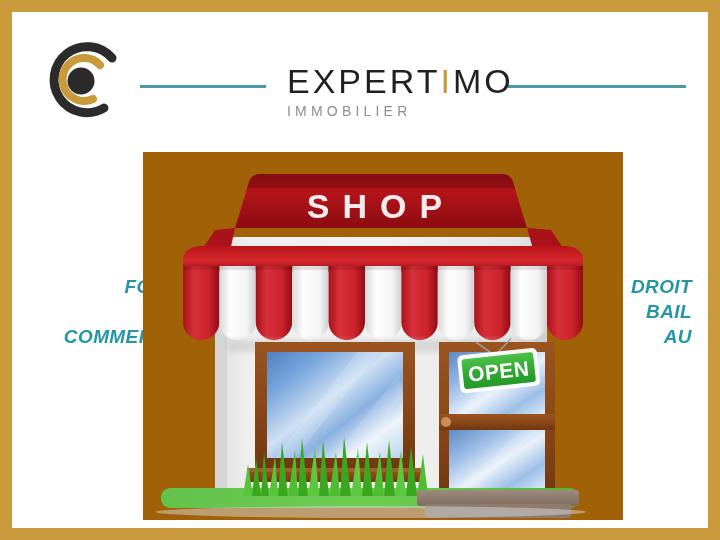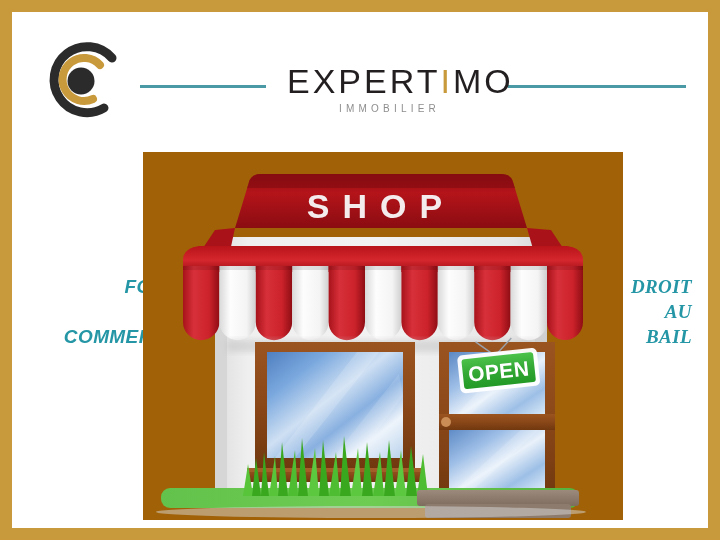--- a/index.html
+++ b/index.html
@@ -35,34 +35,33 @@
   
   .logo-mark {
     position: absolute;
     left: 22px; top: 20px;
     width: 98px; height: 98px;
   }
   .brand-wordmark {
     position: absolute;
     left: 275px; top: 52px;
     width: 205px;
-    text-align: center;
   }
   .brand-main {
     font-size: 34px;
     letter-spacing: 3px;
     color: #231f20;
     font-weight: 400;
     line-height: 1;
     white-space: nowrap;
   }
   .brand-main .gold-i { color: #c99a3b; }
   .brand-sub {
     margin-top: 5px;
-    font-size: 10px;
+    font-size: 14px;
     letter-spacing: 4.2px;
     color: #8e8e8e;
     font-weight: 400;
     white-space: nowrap;
   }
   .rule {
     position: absolute;
     height: 3px;
     background: #4a9aa5;
     top: 73px;
@@ -74,21 +73,21 @@
   .caption {
     position: absolute;
     color: #2496a5;
     font-weight: bold;
     font-style: italic;
     font-size: 19px;
     line-height: 25px;
     letter-spacing: 0.4px;
   }
   .caption-left  { left: 8px;  top: 262px; width: 160px; text-align: right; }
-  .caption-right { left: 552px; top: 262px; width: 128px; text-align: right; font-family: Liberation Serif, serif; }
+  .caption-right { left: 552px; top: 262px; width: 128px; text-align: right; }
   .caption div { white-space: nowrap; }
 
   
   .photo-panel {
     position: absolute;
     left: 131px; top: 140px;
     width: 480px; height: 368px;
     background: #a16207;
     overflow: hidden;
   }
@@ -128,22 +127,22 @@
     </div>
 
     <div class="caption caption-left">
       <div>FOND</div>
       <div>DE</div>
       <div>COMMERCE</div>
     </div>
 
     <div class="caption caption-right">
       <div>DROIT</div>
+      <div>BAIL</div>
       <div>AU</div>
-      <div>BAIL</div>
     </div>
 
     <div class="photo-panel">
       <svg class="shop" viewBox="0 0 480 368">
         <defs>
           <linearGradient id="wallG" x1="0" y1="0" x2="1" y2="0">
             <stop offset="0" stop-color="#dedede"></stop>
             <stop offset="0.10" stop-color="#efefef"></stop>
             <stop offset="0.50" stop-color="#f2f2f2"></stop>
             <stop offset="0.90" stop-color="#e6e6e6"></stop>

